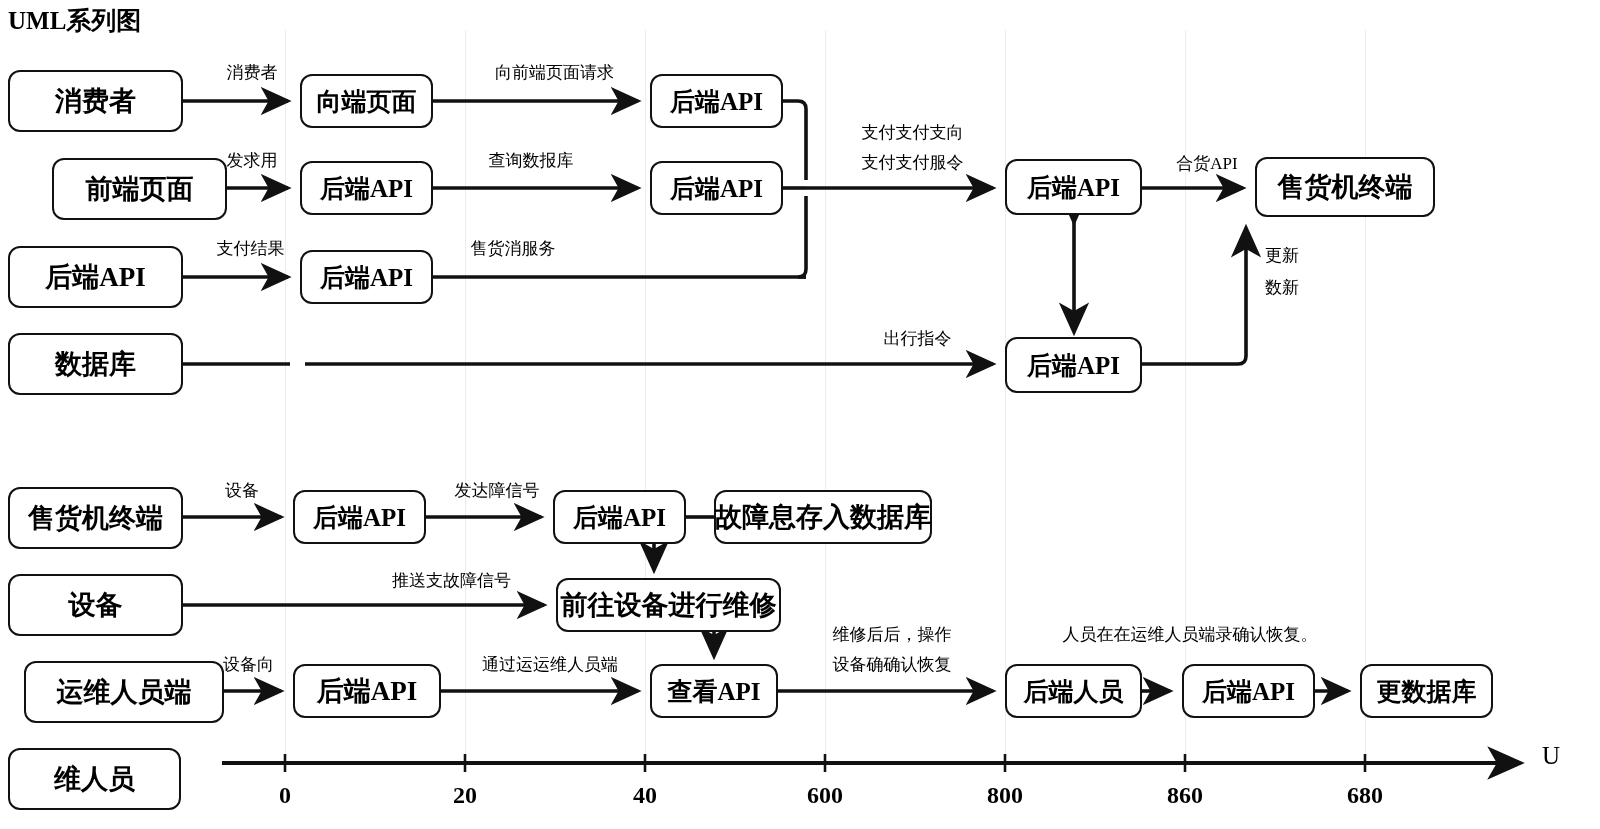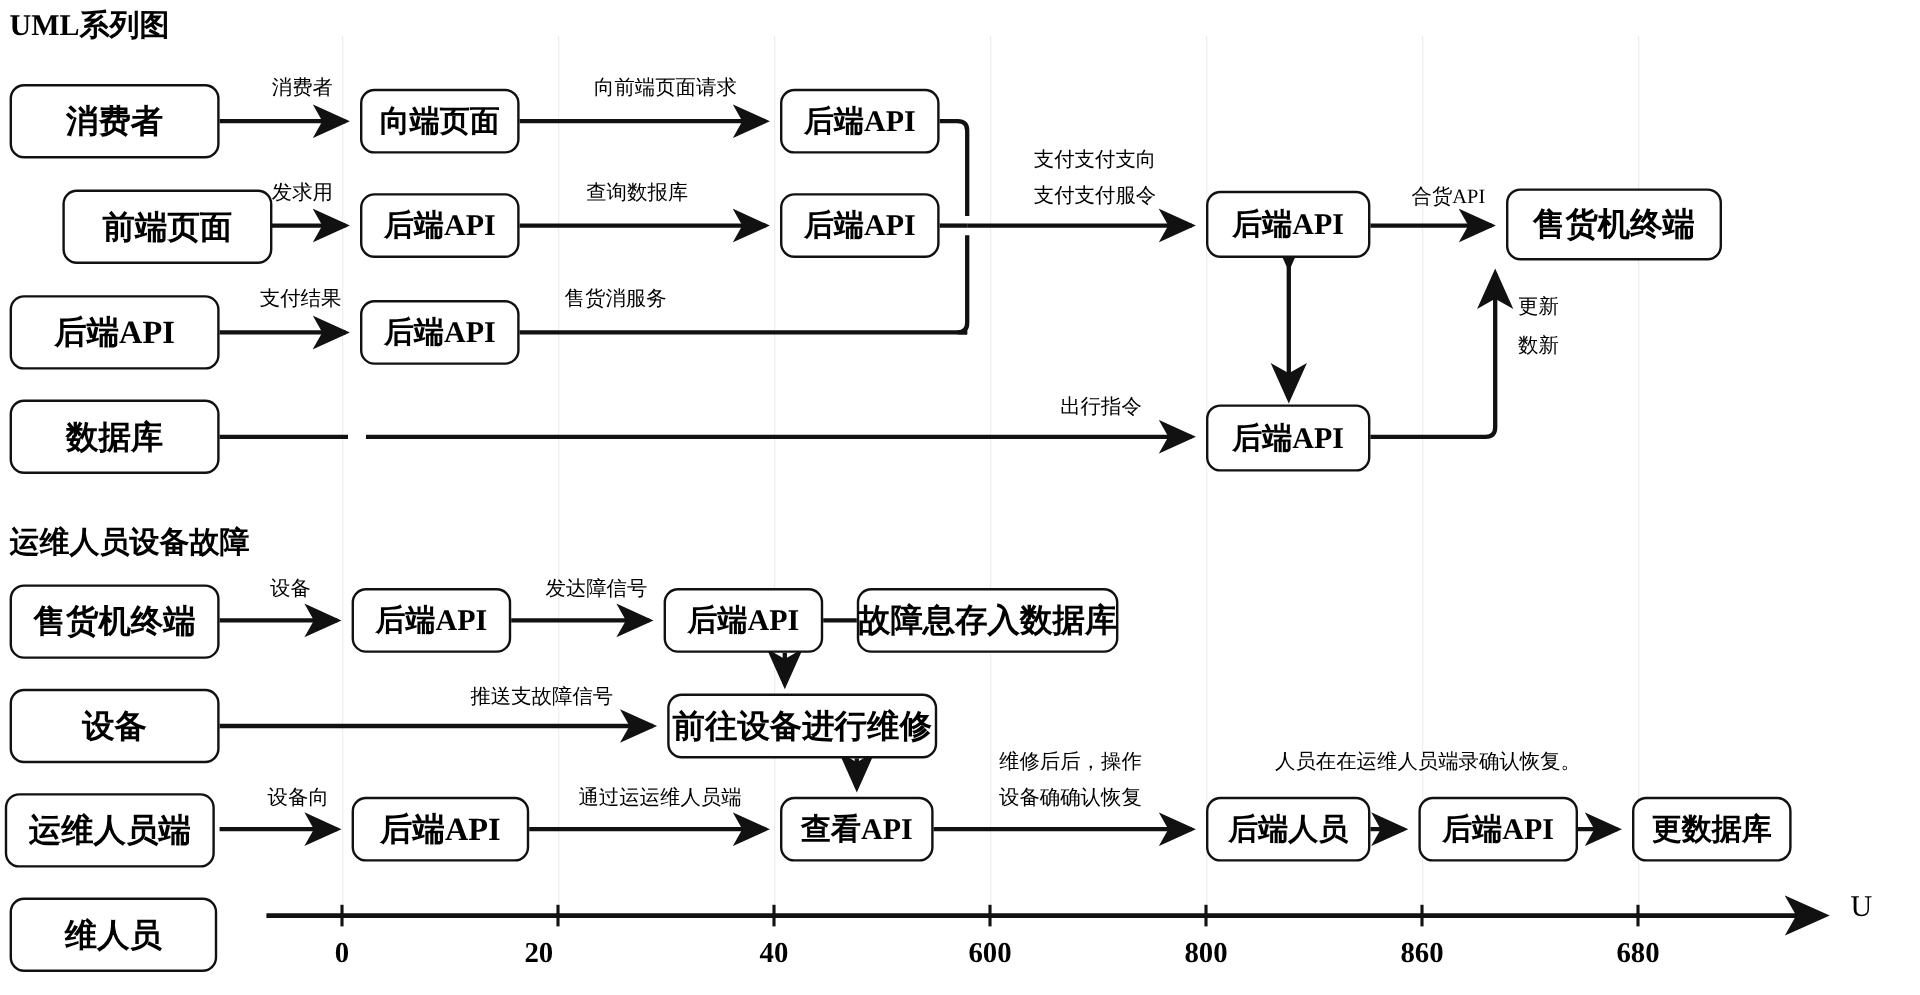--- a/index.html
+++ b/index.html
@@ -123,42 +123,41 @@
           <line x1="645" y1="754" x2="645" y2="772"></line>
           <line x1="825" y1="754" x2="825" y2="772"></line>
           <line x1="1005" y1="754" x2="1005" y2="772"></line>
           <line x1="1185" y1="754" x2="1185" y2="772"></line>
           <line x1="1365" y1="754" x2="1365" y2="772"></line>
         </g>
     </g>
   </svg>
 
   <div class="section-title" style="left:8px;top:4px;">UML系列图</div>
-  <div class="section-title" style="left:8px;top:435px;">运维人员设备故障</div>
 
   <div id="nodes">
       <div class="node" style="left: 8px; top: 70px; width: 175px; height: 62px;">消费者</div>
       <div class="node small" style="left: 300px; top: 74px; width: 133px; height: 54px;">向端页面</div>
       <div class="node small" style="left: 650px; top: 74px; width: 133px; height: 54px;">后端API</div>
       <div class="node" style="left: 8px; top: 158px; width: 175px; height: 62px; margin-left: 44px;">前端页面</div>
       <div class="node small" style="left: 300px; top: 161px; width: 133px; height: 54px;">后端API</div>
       <div class="node small" style="left: 650px; top: 161px; width: 133px; height: 54px;">后端API</div>
       <div class="node small" style="left: 1005px; top: 159px; width: 137px; height: 56px;">后端API</div>
       <div class="node" style="left: 1255px; top: 157px; width: 180px; height: 60px;">售货机终端</div>
       <div class="node" style="left: 8px; top: 246px; width: 175px; height: 62px;">后端API</div>
       <div class="node small" style="left: 300px; top: 250px; width: 133px; height: 54px;">后端API</div>
       <div class="node" style="left: 8px; top: 333px; width: 175px; height: 62px;">数据库</div>
       <div class="node small" style="left: 1005px; top: 337px; width: 137px; height: 56px;">后端API</div>
       <div class="node" style="left: 8px; top: 487px; width: 175px; height: 62px;">售货机终端</div>
       <div class="node small" style="left: 293px; top: 490px; width: 133px; height: 54px;">后端API</div>
       <div class="node small" style="left: 553px; top: 490px; width: 133px; height: 54px;">后端API</div>
       <div class="node" style="left: 714px; top: 490px; width: 218px; height: 54px;">故障息存入数据库</div>
       <div class="node" style="left: 8px; top: 574px; width: 175px; height: 62px;">设备</div>
       <div class="node" style="left: 556px; top: 578px; width: 225px; height: 54px;">前往设备进行维修</div>
-      <div class="node" style="left: 4px; top: 661px; width: 175px; height: 62px;">运维人员端</div>
+      <div class="node" style="left: 24px; top: 661px; width: 200px; height: 62px;">运维人员端</div>
       <div class="node" style="left: 293px; top: 664px; width: 148px; height: 54px;">后端API</div>
       <div class="node small" style="left: 650px; top: 664px; width: 128px; height: 54px;">查看API</div>
       <div class="node small" style="left: 1005px; top: 664px; width: 137px; height: 54px;">后端人员</div>
       <div class="node small" style="left: 1182px; top: 664px; width: 133px; height: 54px;">后端API</div>
       <div class="node small" style="left: 1360px; top: 664px; width: 133px; height: 54px;">更数据库</div>
       <div class="node" style="left: 8px; top: 748px; width: 173px; height: 62px;">维人员</div>
     </div>
 
   <div id="edge-labels">
       <div class="edge-label" style="left: 207px; top: 62px; width: 90px;">消费者</div>
@@ -178,21 +177,21 @@
       <div class="edge-label" style="left: 364px; top: 570px; width: 175px;">推送支故障信号</div>
       <div class="edge-label" style="left: 206px; top: 654px; width: 85px;">设备向</div>
       <div class="edge-label" style="left: 450px; top: 654px; width: 200px;">通过运运维人员端</div>
       <div class="edge-label" style="left: 802px; top: 624px; width: 180px;">维修后后，操作</div>
       <div class="edge-label" style="left: 802px; top: 654px; width: 180px;">设备确确认恢复</div>
       <div class="edge-label" style="left: 1040px; top: 624px; width: 300px;">人员在在运维人员端录确认恢复。</div>
     </div>
 
   <div id="tick-labels">
       <div class="tick-label" style="left: 240px; top: 782px; width: 90px;">0</div>
-      <div class="tick-label" style="left: 404px; top: 782px; width: 90px;">20</div>
+      <div class="tick-label" style="left: 420px; top: 782px; width: 90px;">20</div>
       <div class="tick-label" style="left: 600px; top: 782px; width: 90px;">40</div>
       <div class="tick-label" style="left: 780px; top: 782px; width: 90px;">600</div>
       <div class="tick-label" style="left: 960px; top: 782px; width: 90px;">800</div>
       <div class="tick-label" style="left: 1140px; top: 782px; width: 90px;">860</div>
       <div class="tick-label" style="left: 1320px; top: 782px; width: 90px;">680</div>
     </div>
 
   <div class="axis-name" id="axis-name" style="left: 1542px; top: 742px;">U</div>
 
 </div>

